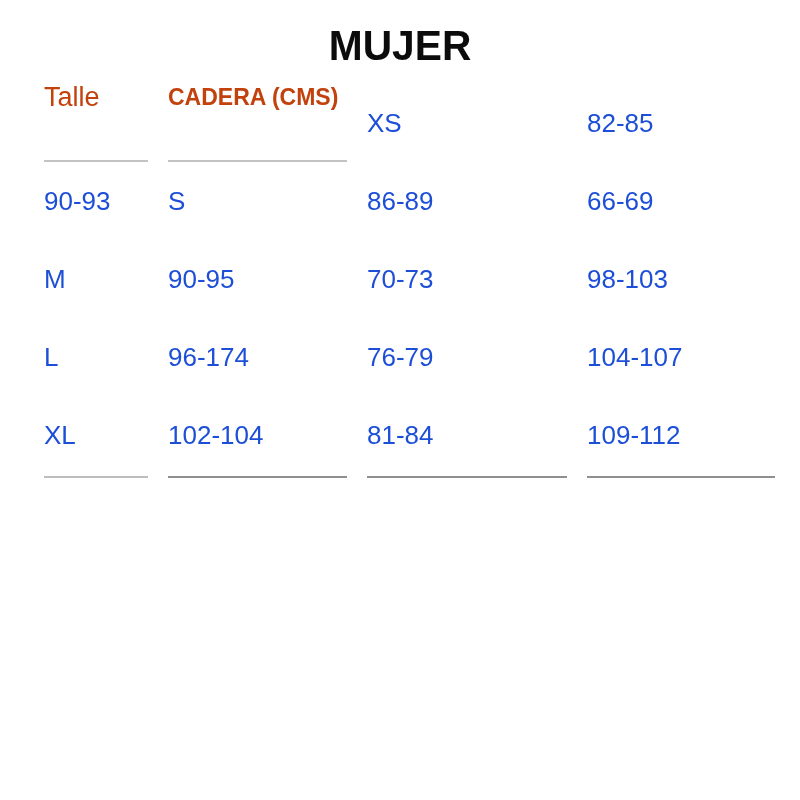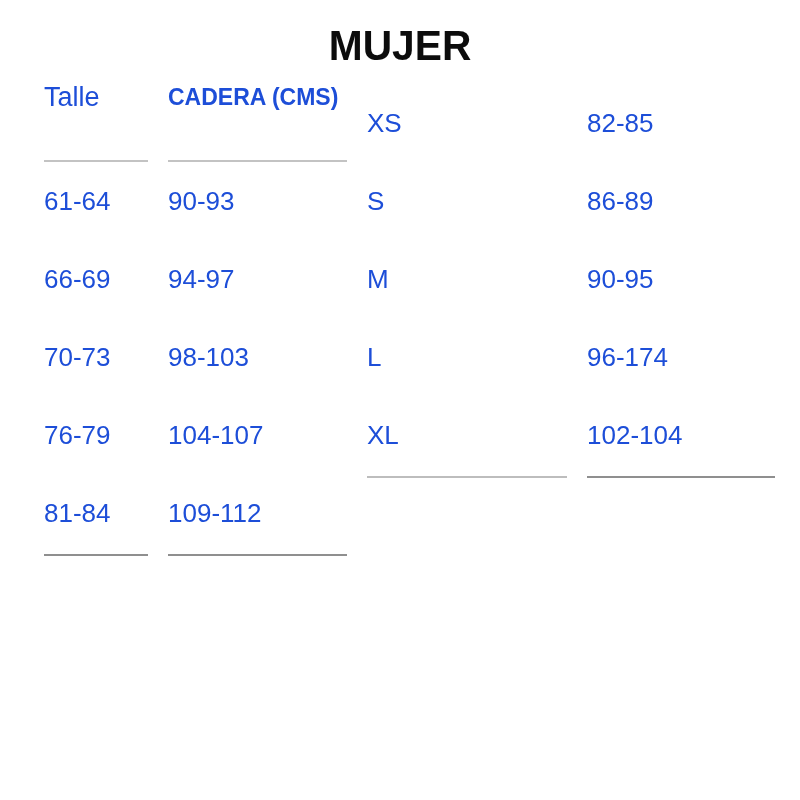--- a/index.html
+++ b/index.html
@@ -31,21 +31,21 @@
     column-gap: 20px;
     align-content: start;
   }
   .th {
     font-weight: bold;
     font-size: 23px;
     line-height: 27px;
     padding-bottom: 25px;
     border-bottom: 2px solid #c3c3c3;
     white-space: nowrap;
-    color: #1d4ed8;
+    color: #c2410c;
   }
   .th.size-col {
     font-weight: normal;
     font-size: 27px;
   }
   .td {
     height: 78px;
     display: flex;
     align-items: center;
     font-size: 26px;
@@ -66,27 +66,25 @@
 
 <h1 class="page-title">MUJER</h1>
 
 <div class="size-table">
 
   <div class="th size-col">Talle</div>
   <div class="th">CADERA (CMS)</div>
 
   <div class="td">XS</div>
   <div class="td">82-85</div>
-  <div class="td">61-64</div>
   <div class="td">90-93</div>
 
   <div class="td">S</div>
   <div class="td">86-89</div>
   <div class="td">66-69</div>
-  <div class="td">94-97</div>
 
   <div class="td">M</div>
   <div class="td">90-95</div>
   <div class="td">70-73</div>
   <div class="td">98-103</div>
 
   <div class="td">L</div>
   <div class="td">96-174</div>
   <div class="td">76-79</div>
   <div class="td">104-107</div>

